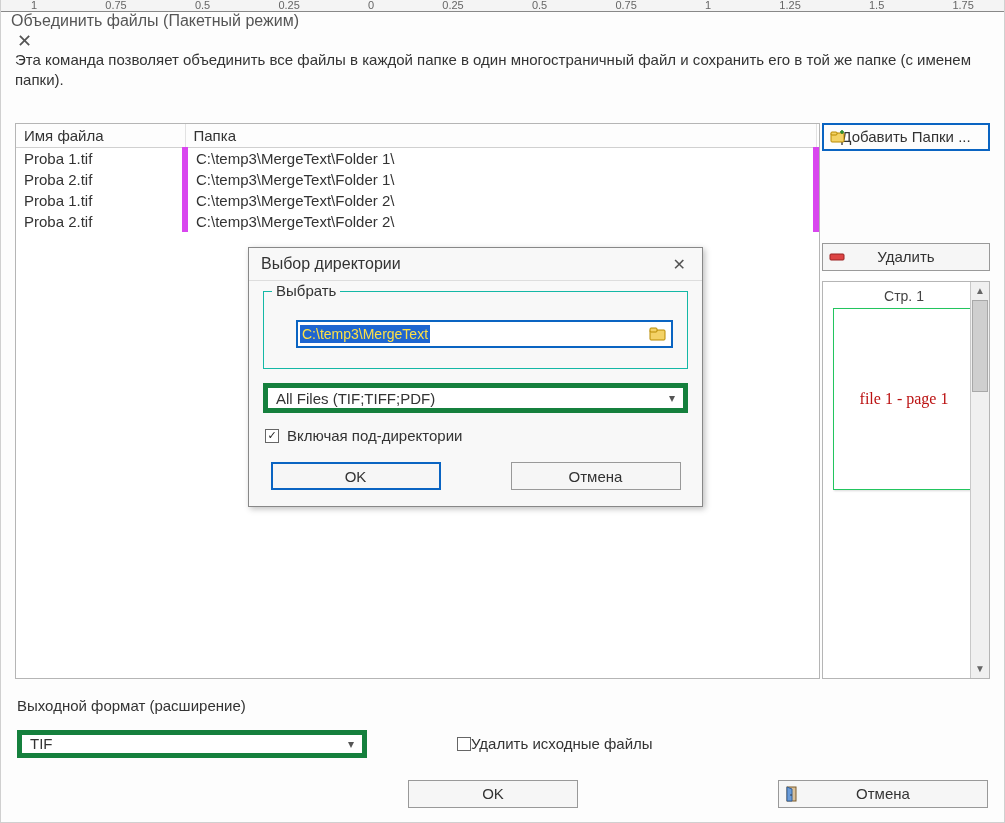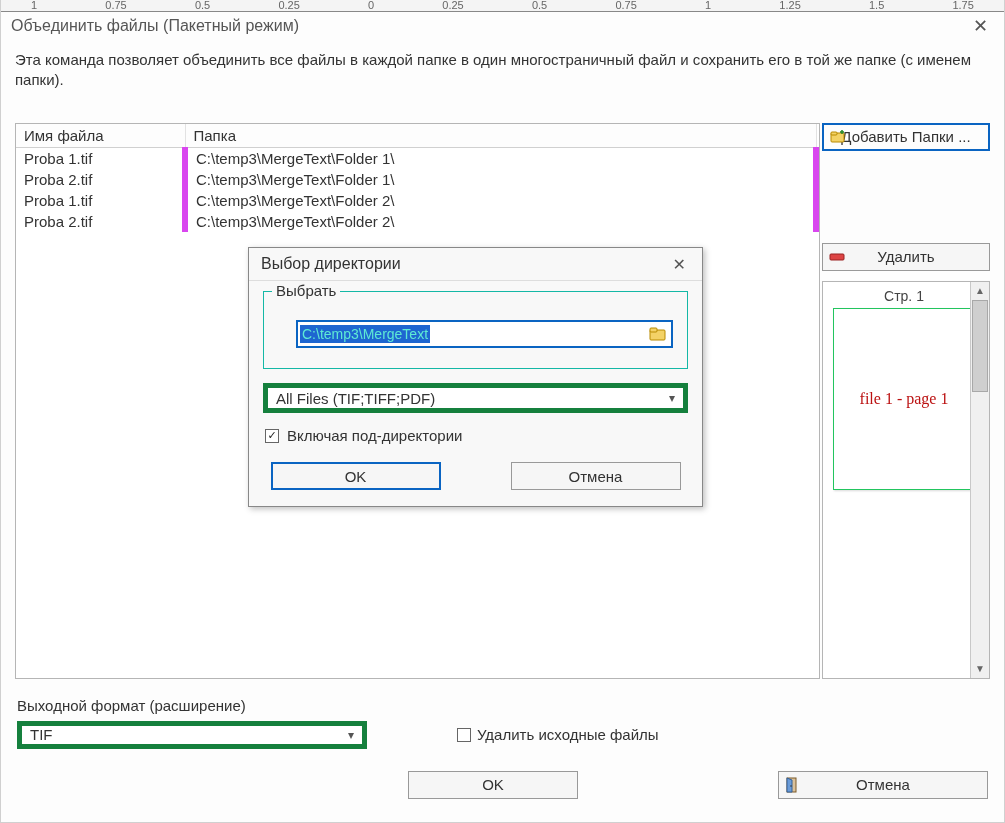--- a/index.html
+++ b/index.html
@@ -1,18 +1,18 @@
 <!DOCTYPE html>
 <html><head>
 <meta charset="utf-8">
 <style>
   html, body { margin:0; padding:0; font-family:"Tahoma","Segoe UI",Arial,sans-serif; font-size:14px; color:#333; background:#f0f0f0; user-select:none; }
   .window { position:relative; width:1005px; height:823px; background:#fdfdfd; box-sizing:border-box; border:1px solid #d0d0d0; border-top:none; }
   .ruler { height:12px; background:#f4f4f4; border-bottom:1px solid #888; display:flex; font-size:11px; color:#666; justify-content:space-between; padding:0 30px; line-height:11px; box-sizing:border-box; }
-  .titlebar { height:28px; display:flex; align-items:center; padding:0 10px; font-size:16px; color:#555; justify-content:space-between; }
+  .titlebar { height:28px; display:flex; padding:0 10px; font-size:16px; color:#555; justify-content:space-between;flex-direction:column; }
   .close-x { font-size:18px; color:#555; padding:0 6px; cursor:pointer; }
   .content { padding:4px 14px 0 14px; }
   .desc { font-size:15px; color:#333; line-height:1.35; margin:6px 0 10px 0; }
   .main-row { display:flex; gap:2px;margin-top:32px; }
   .left-col { flex:1; min-width:0; }
   .right-col { width:168px; display:flex; flex-direction:column; }
   .table-wrap { border:1px solid #b5b5b5; height:556px; background:#fff; box-sizing:border-box; }
   table.file-table { width:100%; border-collapse:collapse; font-size:15px; }
   table.file-table th { text-align:left; font-weight:normal; padding:3px 8px; border-bottom:1px solid #d0d0d0; border-right:1px solid #e2e2e2; background:#fdfdfd; }
   table.file-table td { padding:2px 8px; border-right:6px solid #d946ef; white-space:nowrap; }
@@ -24,36 +24,36 @@
   .preview-frame { margin-top:10px; border:1px solid #b5b5b5; flex:1; display:flex; overflow:hidden; }
   .preview-inner { flex:1; overflow:hidden; padding:6px 4px 0 10px; display:flex; flex-direction:row; gap:12px; background:#fff; }
   .preview-scroll { width:18px; background:#f0f0f0; border-left:1px solid #c8c8c8; display:flex; flex-direction:column; justify-content:space-between; align-items:center; }
   .scroll-arrow { width:100%; height:18px; display:flex; align-items:center; justify-content:center; color:#666; font-size:10px; cursor:pointer; }
   .scroll-thumb { width:14px; flex:0 0 90px; background:#cfcfcf; border:1px solid #a8a8a8; margin-top:0; }
   .page-block { text-align:center; }
   .page-label { font-size:14px; color:#444; margin-bottom:4px; }
   .page-thumb { width:140px; height:180px; margin:0 auto; border:1px solid #22c55e; box-shadow:1px 1px 2px rgba(0,0,0,.15); display:flex; align-items:center; justify-content:center; font-family:Georgia,serif; color:#b11; font-size:16px; background:#fff; }
   .bottom-area { margin-top:18px; padding:0 2px; }
   .format-label { font-size:15px; color:#333; }
-  .format-row { display:flex; align-items:center; gap:90px; margin-top:7px; }
+  .format-row { display:flex; align-items:center; gap:90px; margin-top:16px; }
   .combo { width:350px; height:28px; border:5px solid #15803d; background:#fff; display:flex; align-items:center; padding:0 8px; justify-content:space-between; font-size:15px; color:#333; cursor:pointer; box-sizing:border-box; }
   .combo .chev { font-size:12px; color:#555; }
-  .check-row { display:flex; align-items:center; gap:6px; font-size:15px; color:#333; }
+  .check-row { display:flex; align-items:center; font-size:15px; color:#333; }
   .checkbox { width:14px; height:14px; border:1px solid #666; background:#fff; box-sizing:border-box; display:flex; align-items:center; justify-content:center; font-size:11px; color:#222; }
   .bottom-buttons { margin-top:22px; display:flex; justify-content:flex-end; gap:200px; padding:0 0 0 0; align-items:stretch; }
   .bottom-buttons .btn { width:170px; }
   .btn.exit { width:210px; }
   
   .modal { position:absolute; left:247px; top:247px; width:455px; border:1px solid #888; background:#f8f8f8; box-shadow:2px 2px 6px rgba(0,0,0,.25); box-sizing:border-box; }
   .modal-title { height:32px; display:flex; align-items:center; justify-content:space-between; padding:0 10px 0 12px; font-size:16px; color:#333; border-bottom:1px solid #ddd; }
   .modal-body { padding:10px 14px 16px 14px; }
   .fieldset { border:1px solid #14b8a6; padding:28px 14px 20px 32px; position:relative; margin-bottom:14px; }
   .fieldset .legend { position:absolute; top:-10px; left:8px; background:#f8f8f8; padding:0 4px; font-size:15px; color:#333; }
   .path-input-wrap { border:2px solid #0a64c2; height:28px; display:flex; align-items:center; padding:0 4px 0 2px; background:#fff; box-sizing:border-box; }
-  .path-input-wrap .sel { background:#1e66d0; color:#5eead4; padding:1px 2px; font-size:14px; }
+  .path-input-wrap .sel { background:#1e66d0; color:#fde047; padding:1px 2px; font-size:14px; }
   .path-input-wrap .folder-ic { width:18px; height:16px; margin-left:auto; cursor:pointer; }
   .combo.full { width:100%; height:30px; }
   .modal-check { display:flex; align-items:center; gap:8px; margin:14px 0 18px 2px; font-size:15px; }
   .modal-buttons { display:flex; justify-content:center; gap:70px; }
   .modal-buttons .btn { width:170px; }
   .modal-buttons .btn.primary { border:2px solid #0a64c2; }
   svg { display:block; }
 </style>
 </head>
 <body>

